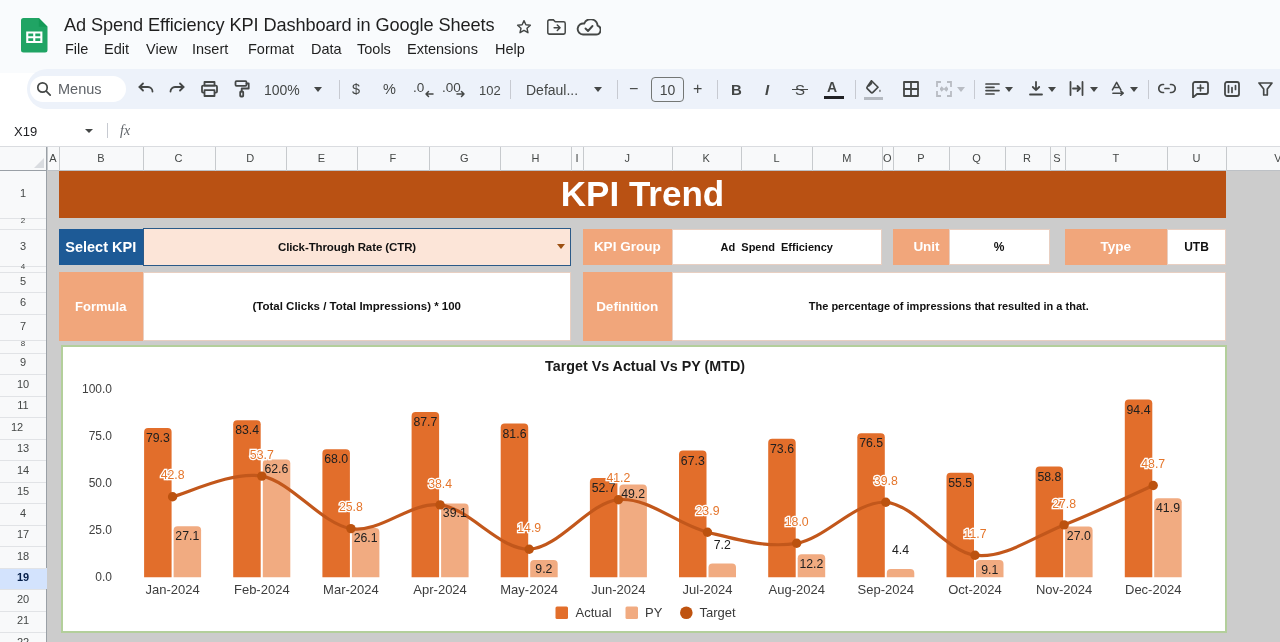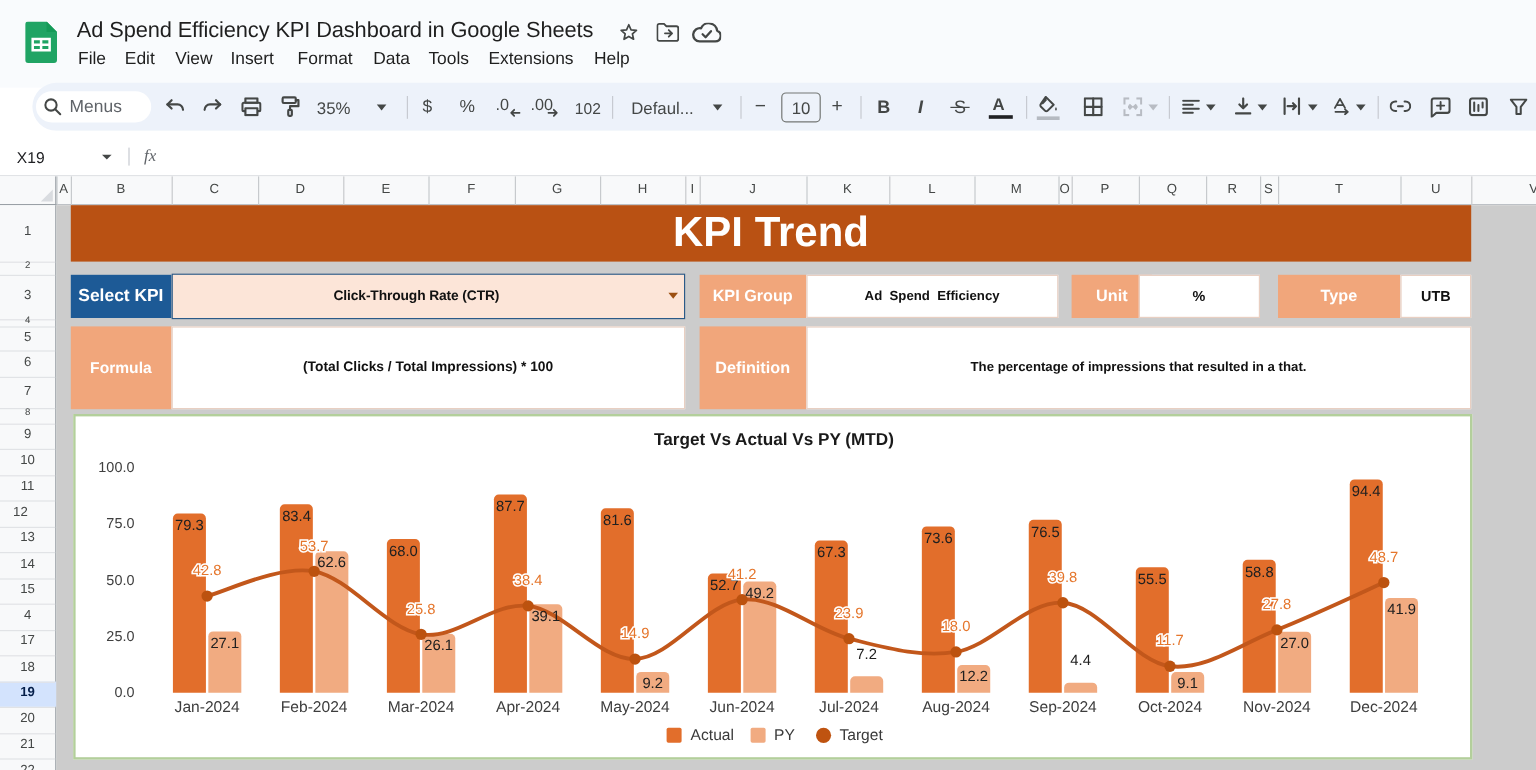--- a/index.html
+++ b/index.html
@@ -56,21 +56,21 @@
 <svg class="ab" style="left:201px;top:81px" width="17" height="16" viewBox="0 0 17 16" fill="none" stroke="#444746" stroke-width="1.8" stroke-linecap="round" stroke-linejoin="round">
     <rect x="3.5" y="1" width="10" height="3.6"></rect>
     <rect x="1" y="4.6" width="15" height="7" rx="1.2"></rect>
     <rect x="3.5" y="9.2" width="10" height="5.8" fill="#edf2fa"></rect>
   </svg>
 <svg class="ab" style="left:234px;top:80px" width="16" height="18" viewBox="0 0 16 18" fill="none" stroke="#444746" stroke-width="1.8" stroke-linecap="round" stroke-linejoin="round">
     <rect x="1.5" y="1.2" width="11" height="4.6" rx="1"></rect>
     <path d="M12.5 3.5 h2.2 v5 h-7 v3" fill="none"></path>
     <rect x="6.2" y="11.5" width="3" height="5" rx="0.8"></rect>
   </svg>
-<div class="ab" style="left:264px;top:82px;font-size:14px;color:#444746;">35%</div>
+<div class="ab" style="left:264px;top:82px;font-size:14px;color:#444746;">100%</div>
 <div class="ab caret" style="left:314px;top:87px;"></div>
 <div class="ab vdiv" style="left:339px;top:80px;height:19px;"></div>
 <div class="ab" style="left:352px;top:81px;font-size:14.5px;color:#444746;">$</div>
 <div class="ab" style="left:383px;top:81px;font-size:14.5px;color:#444746;">%</div>
 <div class="ab" style="left:413px;top:80px;font-size:13.5px;color:#444746;">.0</div>
 <svg class="ab" style="left:424px;top:90px" width="10" height="8" viewBox="0 0 10 8" fill="none" stroke="#444746" stroke-width="1.5">
     <path d="M9 4 H2 M4.5 1.5 L2 4 L4.5 6.5" stroke-linecap="round" stroke-linejoin="round"></path>
   </svg>
 <div class="ab" style="left:442px;top:80px;font-size:13.5px;color:#444746;">.00</div>
 <svg class="ab" style="left:456px;top:90px" width="10" height="8" viewBox="0 0 10 8" fill="none" stroke="#444746" stroke-width="1.5">

